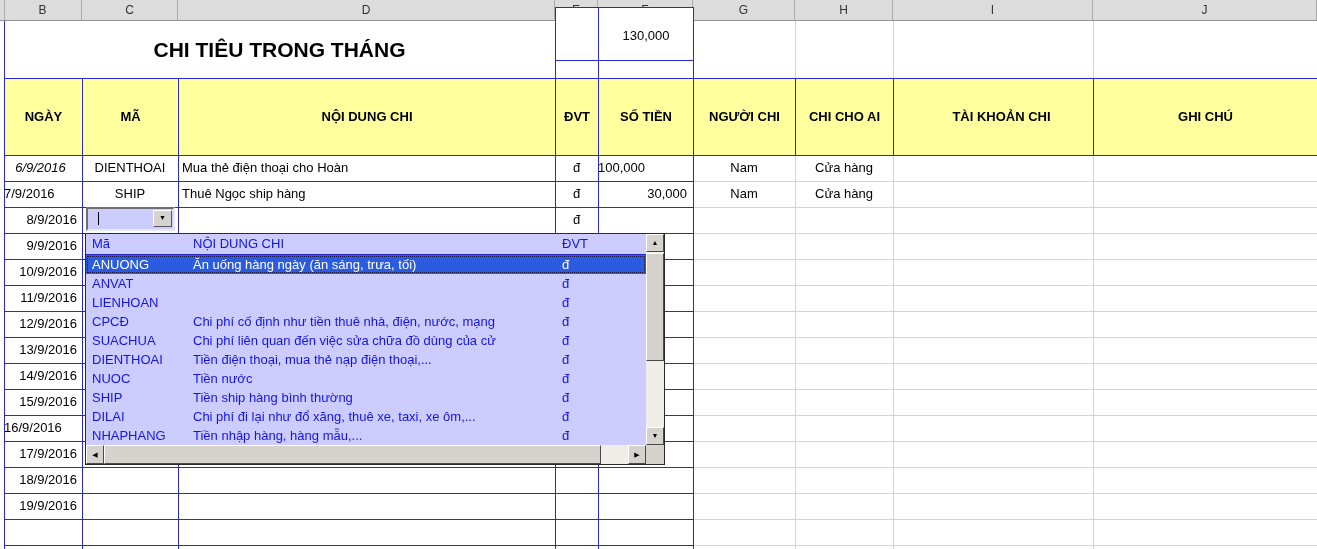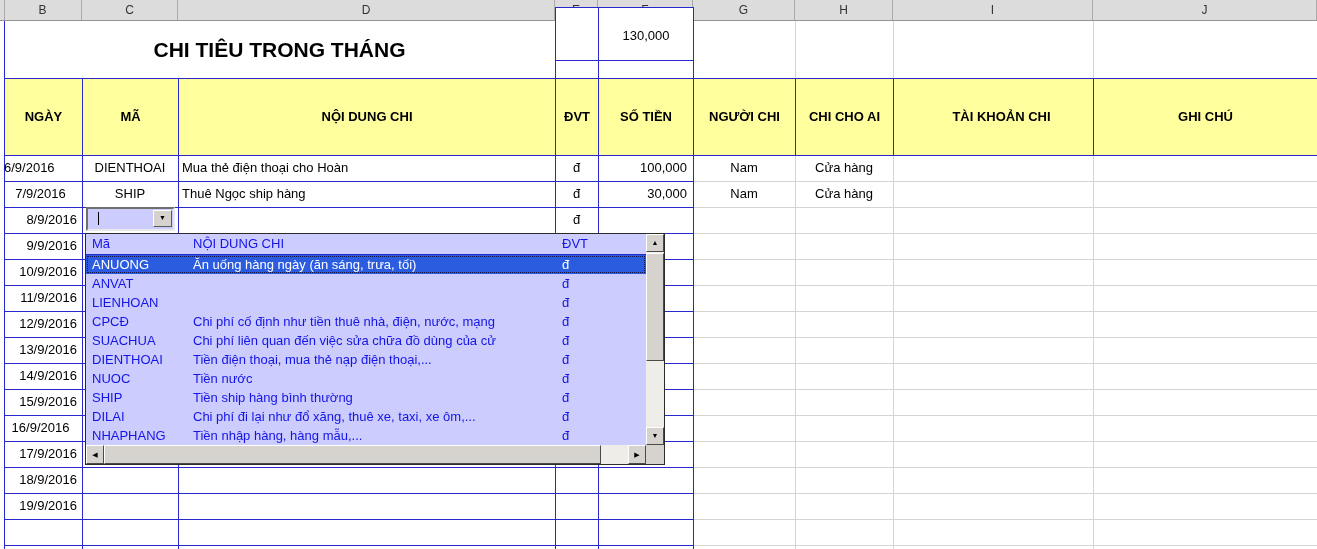--- a/index.html
+++ b/index.html
@@ -137,44 +137,44 @@
       <div class="yhead" style="left: 178px; width: 378px;">NỘI DUNG CHI</div>
       <div class="yhead" style="left: 555px; width: 44px;">ĐVT</div>
       <div class="yhead" style="left: 598px; width: 96px;">SỐ TIỀN</div>
       <div class="yhead" style="left: 693px; width: 103px;">NGƯỜI CHI</div>
       <div class="yhead" style="left: 795px; width: 99px;">CHI CHO AI</div>
       <div class="yhead" style="left: 893px; width: 217px;">TÀI KHOẢN CHI</div>
       <div class="yhead" style="left: 1093px; width: 225px;">GHI CHÚ</div>
     </div>
 
   <div id="cells">
-      <div class="cell" style="left: 4px; top: 155px; width: 78px; text-align: left; padding: 0px 5px 0px 0px;">6/9/2016</div>
+      <div class="cell" style="left: 4px; top: 155px; width: 78px; text-align: center; padding: 0px 5px 0px 0px; font-style: italic;">6/9/2016</div>
       <div class="cell" style="left: 82px; top: 155px; width: 96px; text-align: center; padding: 0px;">DIENTHOAI</div>
       <div class="cell" style="left: 178px; top: 155px; width: 377px; text-align: left; padding: 0px 0px 0px 4px;">Mua thẻ điện thoại cho Hoàn</div>
       <div class="cell" style="left: 555px; top: 155px; width: 43px; text-align: center; padding: 0px;">đ</div>
-      <div class="cell" style="left: 598px; top: 155px; width: 95px; text-align: right; padding: 0px 6px 0px 0px;">100,000</div>
+      <div class="cell" style="left: 598px; top: 155px; width: 95px; padding: 0px 6px 0px 0px;">100,000</div>
       <div class="cell" style="left: 693px; top: 155px; width: 102px; text-align: center; padding: 0px;">Nam</div>
       <div class="cell" style="left: 795px; top: 155px; width: 98px; text-align: center; padding: 0px;">Cửa hàng</div>
-      <div class="cell" style="left: 4px; top: 181px; width: 78px; text-align: center; padding: 0px 5px 0px 0px;">7/9/2016</div>
+      <div class="cell" style="left: 4px; top: 181px; width: 78px; text-align: left; padding: 0px 5px 0px 0px;">7/9/2016</div>
       <div class="cell" style="left: 82px; top: 181px; width: 96px; text-align: center; padding: 0px;">SHIP</div>
       <div class="cell" style="left: 178px; top: 181px; width: 377px; text-align: left; padding: 0px 0px 0px 4px;">Thuê Ngọc ship hàng</div>
       <div class="cell" style="left: 555px; top: 181px; width: 43px; text-align: center; padding: 0px;">đ</div>
       <div class="cell" style="left: 598px; top: 181px; width: 95px; text-align: right; padding: 0px 6px 0px 0px;">30,000</div>
       <div class="cell" style="left: 693px; top: 181px; width: 102px; text-align: center; padding: 0px;">Nam</div>
       <div class="cell" style="left: 795px; top: 181px; width: 98px; text-align: center; padding: 0px;">Cửa hàng</div>
       <div class="cell" style="left: 4px; top: 207px; width: 78px; text-align: right; padding: 0px 5px 0px 0px;">8/9/2016</div>
       <div class="cell" style="left: 555px; top: 207px; width: 43px; text-align: center; padding: 0px;">đ</div>
       <div class="cell" style="left: 4px; top: 233px; width: 78px; text-align: right; padding: 0px 5px 0px 0px;">9/9/2016</div>
       <div class="cell" style="left: 4px; top: 259px; width: 78px; text-align: right; padding: 0px 5px 0px 0px;">10/9/2016</div>
       <div class="cell" style="left: 4px; top: 285px; width: 78px; text-align: right; padding: 0px 5px 0px 0px;">11/9/2016</div>
       <div class="cell" style="left: 4px; top: 311px; width: 78px; text-align: right; padding: 0px 5px 0px 0px;">12/9/2016</div>
       <div class="cell" style="left: 4px; top: 337px; width: 78px; text-align: right; padding: 0px 5px 0px 0px;">13/9/2016</div>
       <div class="cell" style="left: 4px; top: 363px; width: 78px; text-align: right; padding: 0px 5px 0px 0px;">14/9/2016</div>
       <div class="cell" style="left: 4px; top: 389px; width: 78px; text-align: right; padding: 0px 5px 0px 9px;">15/9/2016</div>
-      <div class="cell" style="left: 4px; top: 415px; width: 78px; text-align: center; padding: 0px 5px 0px 0px;">16/9/2016</div>
+      <div class="cell" style="left: 4px; top: 415px; width: 78px; text-align: left; padding: 0px 5px 0px 0px;">16/9/2016</div>
       <div class="cell" style="left: 4px; top: 441px; width: 78px; text-align: right; padding: 0px 5px 0px 0px;">17/9/2016</div>
       <div class="cell" style="left: 4px; top: 467px; width: 78px; text-align: right; padding: 0px 5px 0px 0px;">18/9/2016</div>
       <div class="cell" style="left: 4px; top: 493px; width: 78px; text-align: right; padding: 0px 5px 0px 0px;">19/9/2016</div>
     </div>
 
   <div id="combo">
     <div class="caret"></div>
     <div class="combo-btn">
       <span>▼</span>
     </div>

